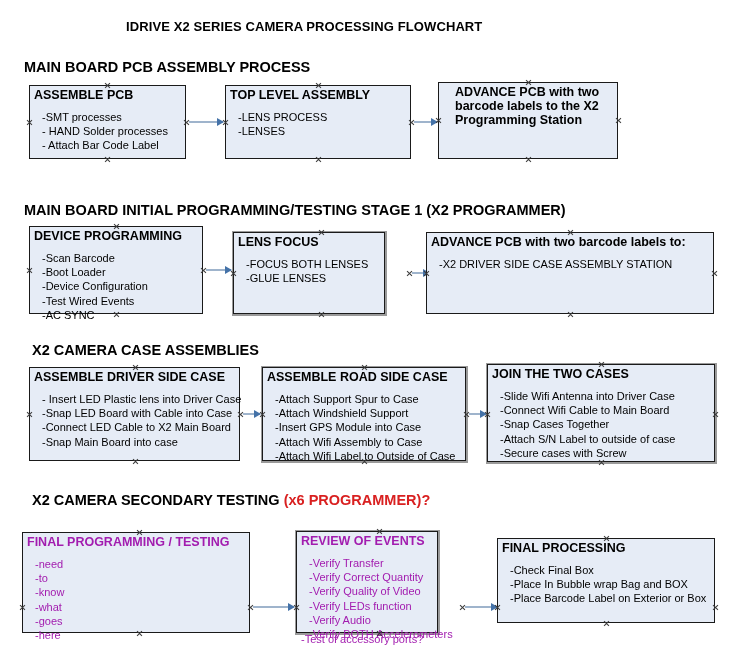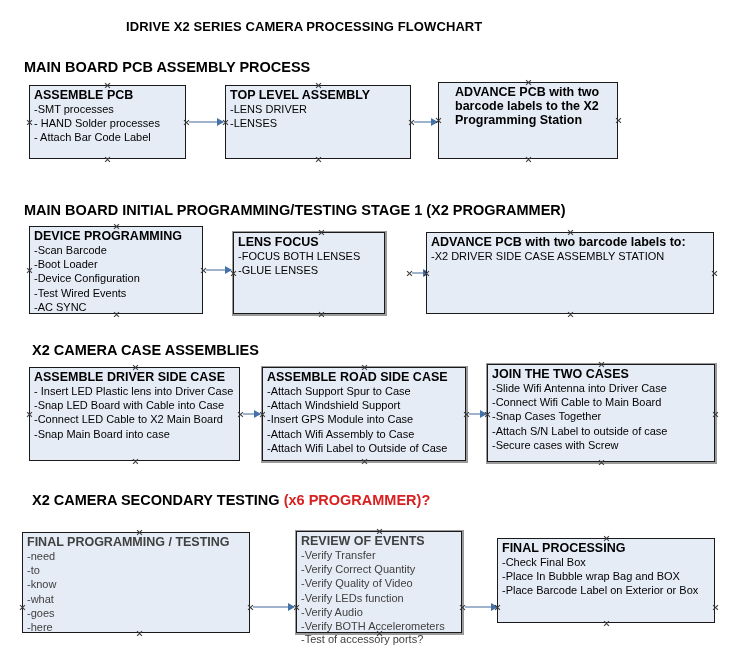--- a/index.html
+++ b/index.html
@@ -39,26 +39,26 @@
                2px -1px 0 0 #9a9a9a, -1px 2px 0 0 #9a9a9a;
   }
   .node .ttl{
     font-size:12.5px;font-weight:bold;
     line-height:14px;
     padding:2px 0 0 4px;
     white-space:nowrap;
   }
   .node .ttl.wrap{white-space:normal;padding-right:3px;padding-left:16px;}
   .node ul{
-    list-style:none;margin:0;padding:0 0 0 4px;
+    list-style:none;margin:8px;padding:0 0 0 4px;
   }
   .node li{
     font-size:11px;line-height:14.2px;white-space:nowrap;
   }
-  .node.red .ttl,.node.red li{color:#404040;}
+  .node.red .ttl,.node.red li{color:#a21caf;}
   .node li.overflow{
     position:absolute;left:4px;bottom:-14px;
   }
 
   
   .handle{
     position:absolute;width:7px;height:7px;margin-left:-3.5px;margin-top:-3.5px;
     pointer-events:none;
   }
   .handle:before,.handle:after{
@@ -102,21 +102,21 @@
   <div class="handle" style="left:29px;top:122px;"></div>
   <div class="handle" style="left:186px;top:122px;"></div>
 
   <div class="conn" style="left:189px;top:121px;width:34px;">
     <span class="head"></span>
   </div>
 
   <div class="node" style="left:225px;top:85px;width:186px;height:74px;">
     <div class="ttl">TOP LEVEL ASSEMBLY</div>
     <ul>
-      <li>-LENS DRIVER</li>
+      <li>-LENS PROCESS</li>
       <li>-LENSES</li>
     </ul>
   </div>
   <div class="handle" style="left:318px;top:85px;"></div>
   <div class="handle" style="left:318px;top:159px;"></div>
   <div class="handle" style="left:225px;top:122px;"></div>
   <div class="handle" style="left:411px;top:122px;"></div>
 
   <div class="conn" style="left:414px;top:121px;width:23px;">
     <span class="head"></span>
@@ -253,21 +253,21 @@
   </div>
   <div class="handle" style="left:139px;top:532px;"></div>
   <div class="handle" style="left:139px;top:633px;"></div>
   <div class="handle" style="left:22px;top:607px;"></div>
   <div class="handle" style="left:250px;top:607px;"></div>
 
   <div class="conn" style="left:253px;top:606px;width:41px;">
     <span class="head"></span>
   </div>
 
-  <div class="node shadow red" style="left:296px;top:531px;width:166px;height:102px;">
+  <div class="node shadow red" style="left:296px;top:531px;width:142px;height:102px;">
     <div class="ttl">REVIEW OF EVENTS</div>
     <ul>
       <li>-Verify Transfer</li>
       <li>-Verify Correct Quantity</li>
       <li>-Verify Quality of Video</li>
       <li>-Verify LEDs function</li>
       <li>-Verify Audio</li>
       <li>-Verify BOTH Accelerometers</li>
       <li class="overflow">-Test of accessory ports?</li>
     </ul>

